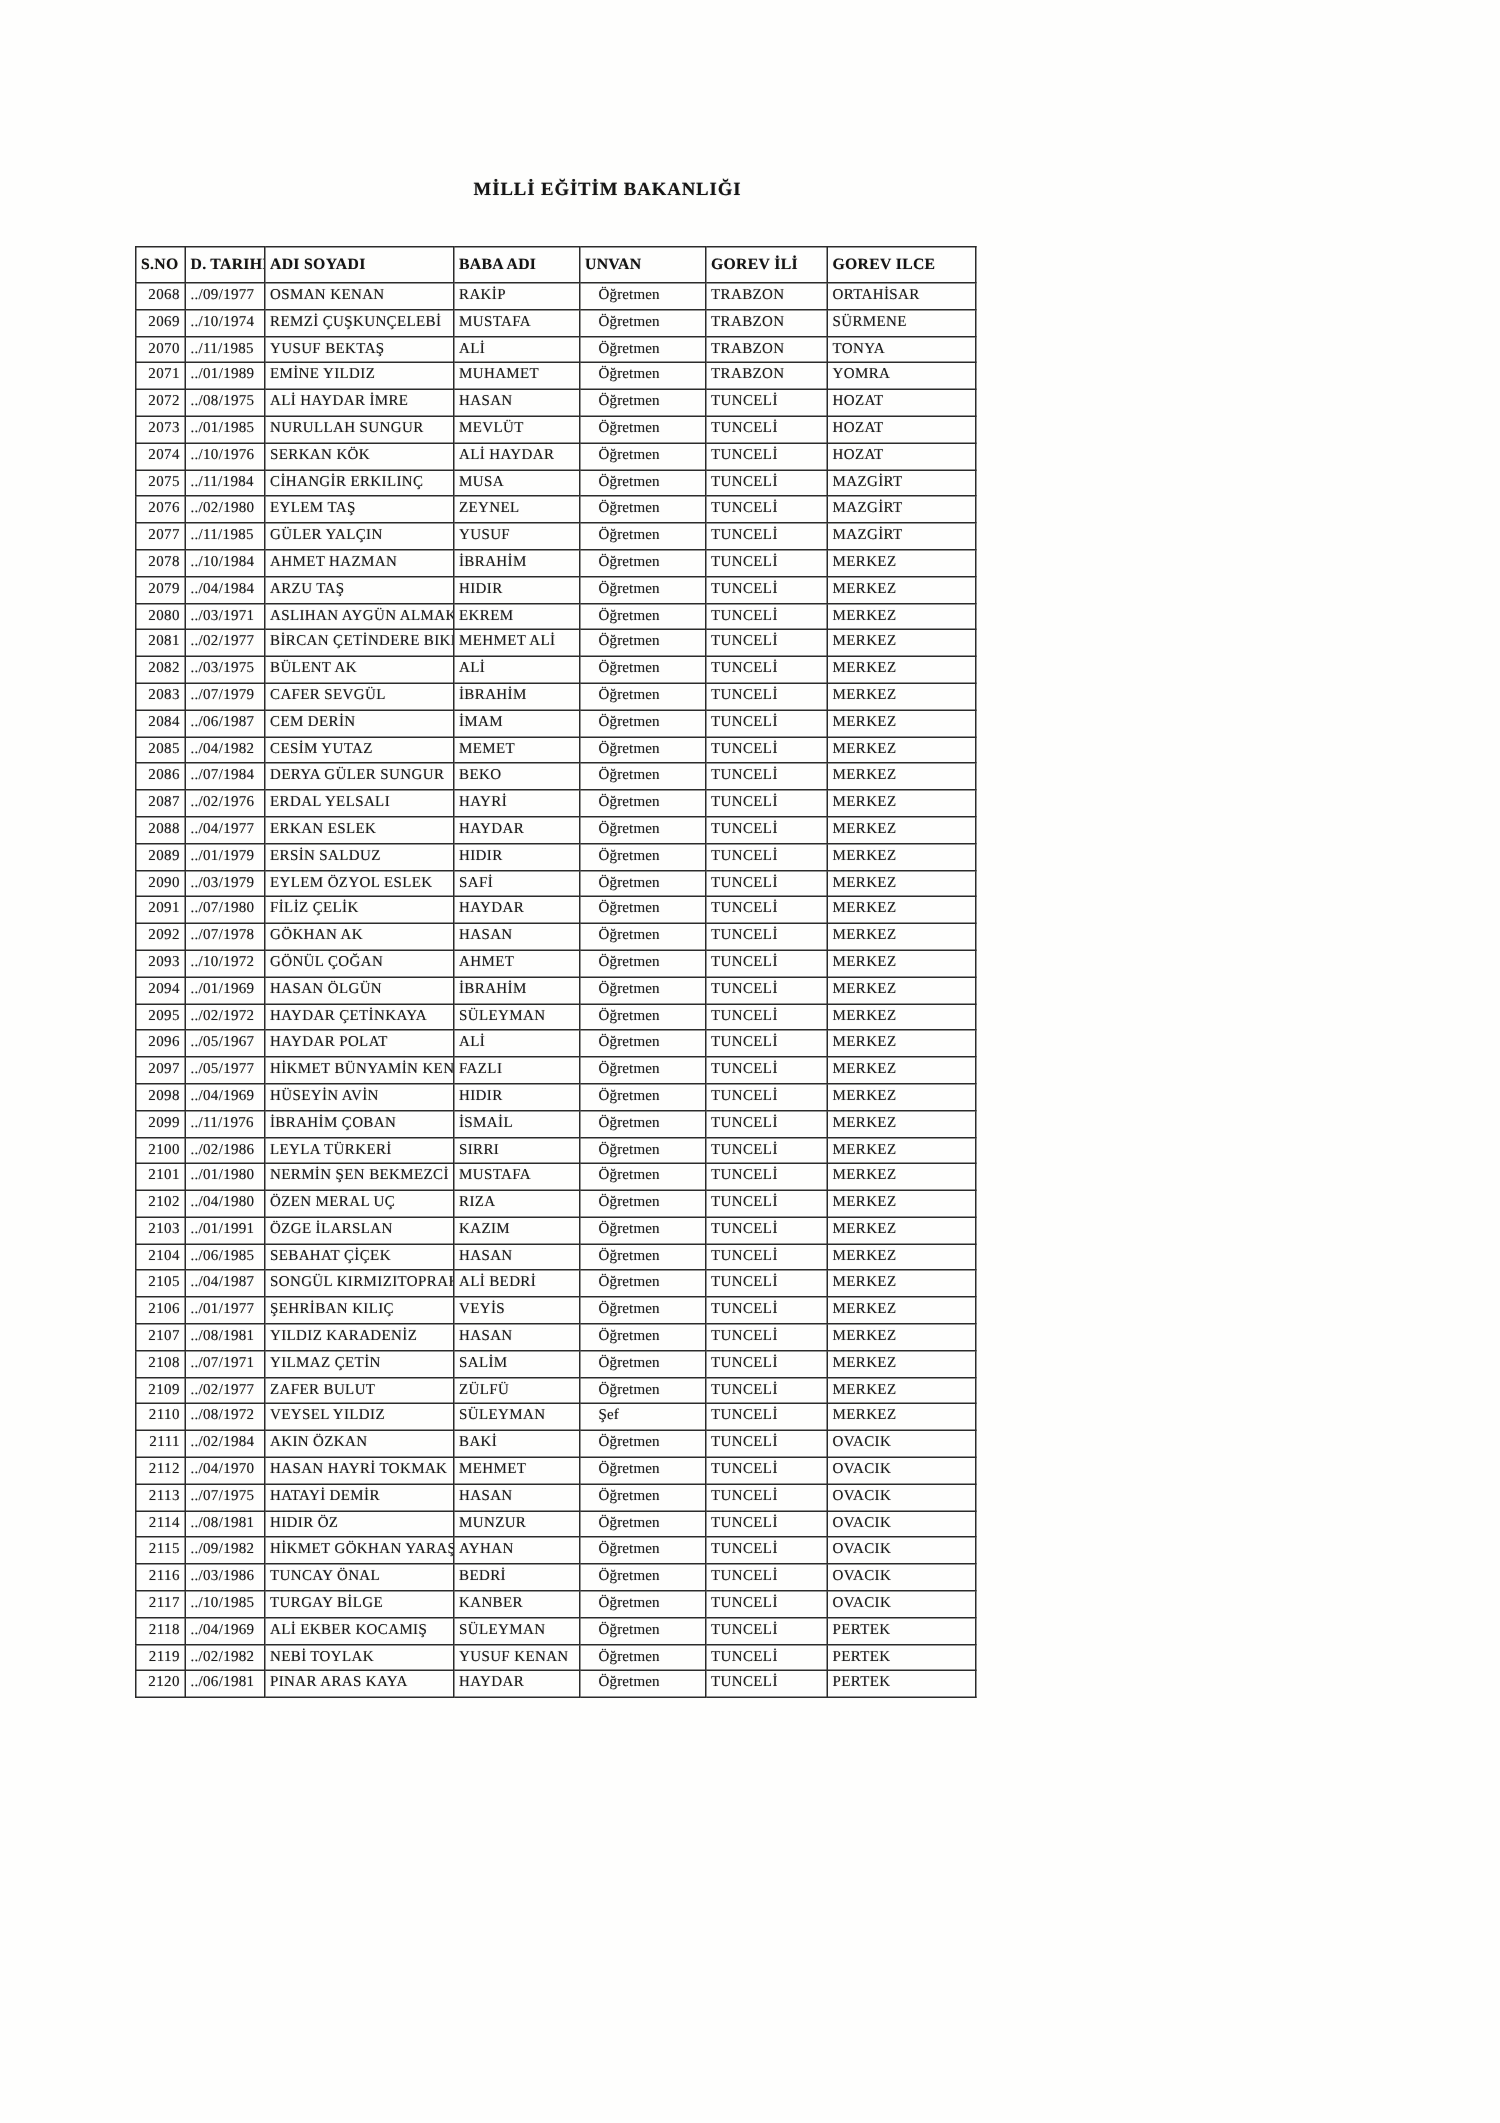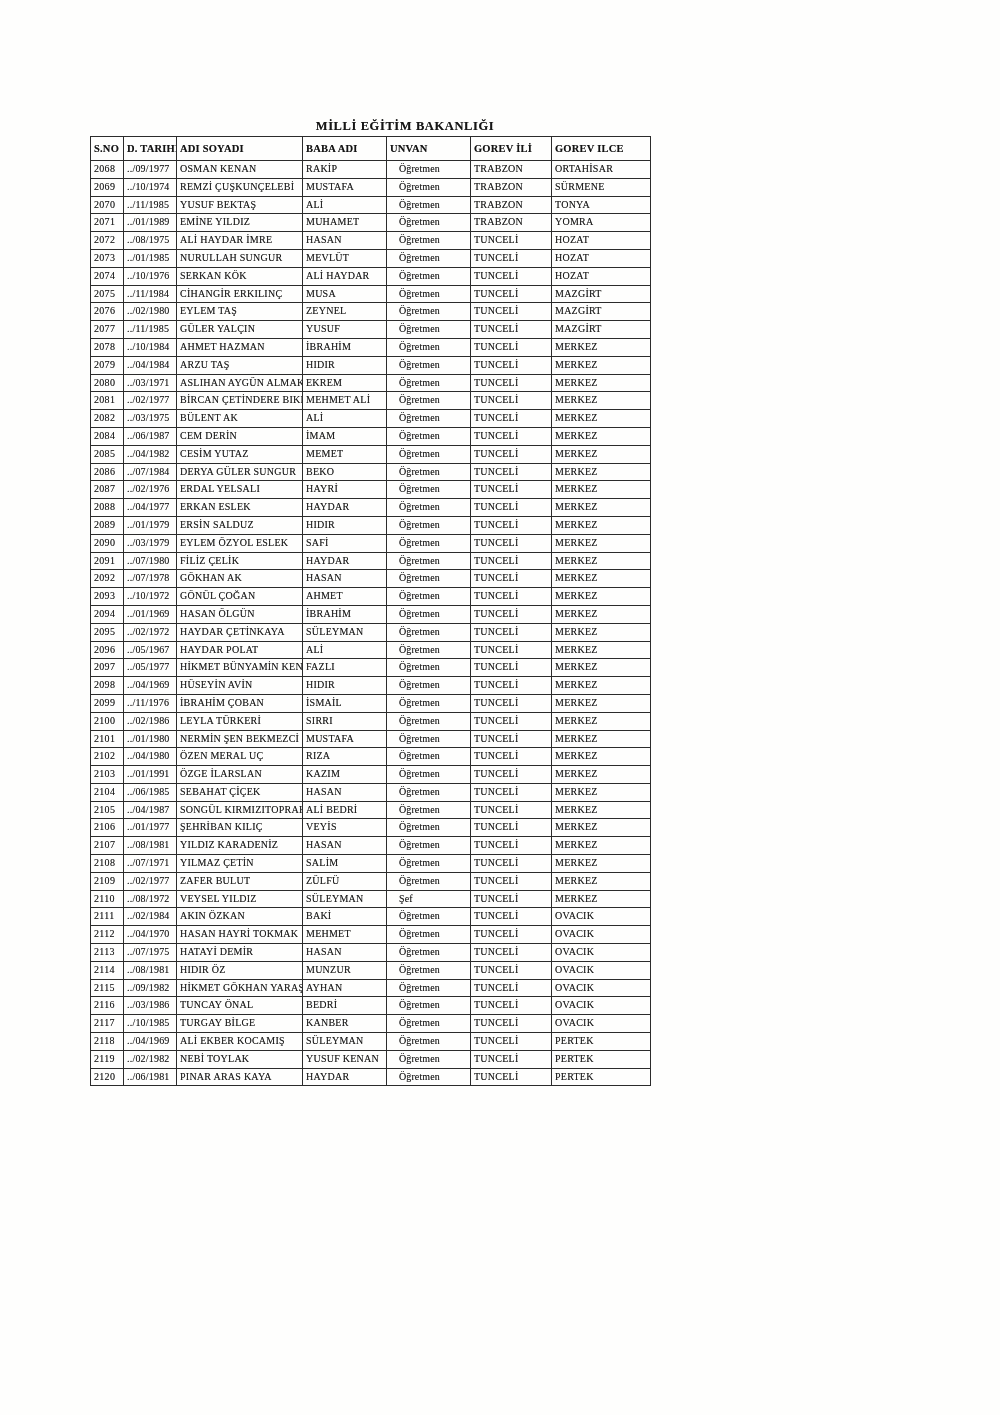--- a/index.html
+++ b/index.html
@@ -28,21 +28,21 @@
     text-align: center;
     font-size: 12.5px;
     font-weight: bold;
     letter-spacing: 0.6px;
     color: #161616;
     text-shadow: 0 0 0.6px rgba(20,20,20,0.55);
     margin-left: 30px;
   }
   table.roster {
     position: absolute;
-    top: 136px;
+    top: 164px;
     left: 90px;
     width: 560px;
     border-collapse: collapse;
     table-layout: fixed;
     font-size: 10px;
     color: #1c1c1c;
     text-shadow: 0 0 0.5px rgba(25,25,25,0.5);
   }
   table.roster th,
   table.roster td {
@@ -57,21 +57,21 @@
   table.roster thead th {
     height: 23px;
     line-height: 23px;
     font-size: 10.5px;
     font-weight: bold;
     text-align: left;
     letter-spacing: 0.2px;
     color: #141414;
   }
   table.roster td.c-sno {
-    text-align: left;
+    text-align: right;
     letter-spacing: 0.3px;
   }
   table.roster td.c-date {
     letter-spacing: 0.2px;
   }
   table.roster td.c-name,
   table.roster td.c-father,
   table.roster td.c-prov,
   table.roster td.c-dist {
     letter-spacing: 0.25px;
@@ -246,20 +246,29 @@
         <tr>
           <td class="c-sno">2082</td>
           <td class="c-date">../03/1975</td>
           <td class="c-name">BÜLENT AK</td>
           <td class="c-father">ALİ</td>
           <td class="c-title">Öğretmen</td>
           <td class="c-prov">TUNCELİ</td>
           <td class="c-dist">MERKEZ</td>
         </tr>
         <tr>
+          <td class="c-sno">2083</td>
+          <td class="c-date">../07/1979</td>
+          <td class="c-name">CAFER SEVGÜL</td>
+          <td class="c-father">İBRAHİM</td>
+          <td class="c-title">Öğretmen</td>
+          <td class="c-prov">TUNCELİ</td>
+          <td class="c-dist">MERKEZ</td>
+        </tr>
+        <tr>
           <td class="c-sno">2084</td>
           <td class="c-date">../06/1987</td>
           <td class="c-name">CEM DERİN</td>
           <td class="c-father">İMAM</td>
           <td class="c-title">Öğretmen</td>
           <td class="c-prov">TUNCELİ</td>
           <td class="c-dist">MERKEZ</td>
         </tr>
         <tr>
           <td class="c-sno">2085</td>

